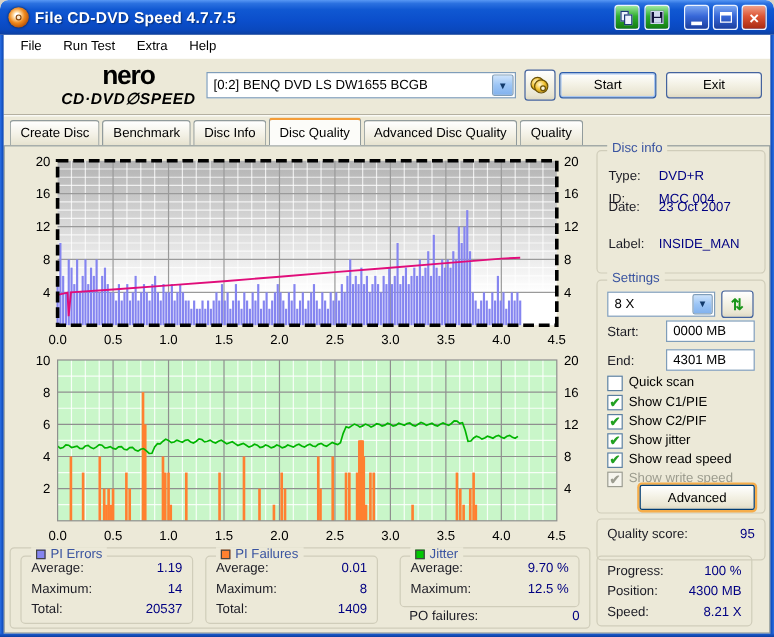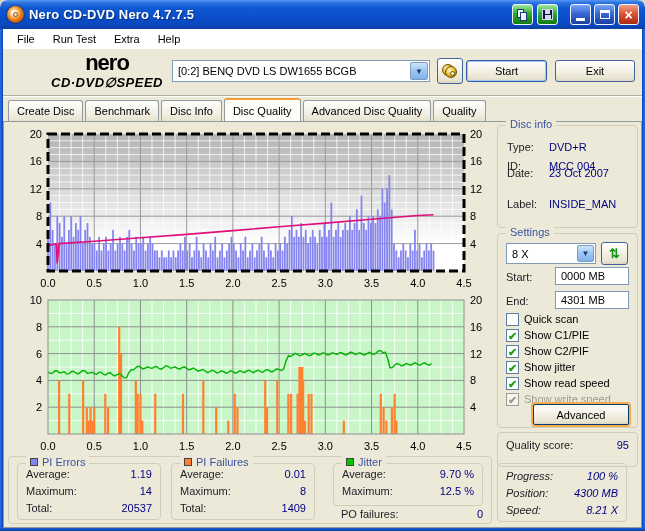--- a/index.html
+++ b/index.html
@@ -86,21 +86,21 @@
 </style>
 </head>
 <body>
 
 <div class="window">
 
   <div class="titlebar">
     <div class="title-ico">
         <i></i>
       </div>
-    <div class="title-txt">Nero CD-DVD Nero 4.7.7.5</div>
+    <div class="title-txt">File CD-DVD Speed 4.7.7.5</div>
     <div class="tbtn green" style="left:512px;">
         <span class="ico-copy">
           <b></b>
           <s></s>
         </span>
       </div>
     <div class="tbtn green" style="left:537px;">
         <span class="ico-floppy"></span>
       </div>
     <div class="tbtn blue" style="left:570px;">
@@ -573,21 +573,21 @@
     <div class="btn" id="adv-btn">Advanced</div>
   </div>
 
   <div class="gbox" style="left:497px;top:432px;width:141px;height:35px;">
     <div class="row" style="top:6px;">
       <span class="lab">Quality score:</span>
       <span class="val">95</span>
     </div>
   </div>
 
-  <div class="gbox" style="left:497px;top:463px;width:130px;height:59px;font-style:italic;">
+  <div class="gbox" style="left:497px;top:463px;width:130px;height:59px;">
     <div class="row" style="top:6px;">
         <span class="lab">Progress:</span>
         <span class="val">100 %</span>
       </div>
     <div class="row" style="top:23px;">
         <span class="lab">Position:</span>
         <span class="val">4300 MB</span>
       </div>
     <div class="row" style="top:40px;">
         <span class="lab">Speed:</span>

